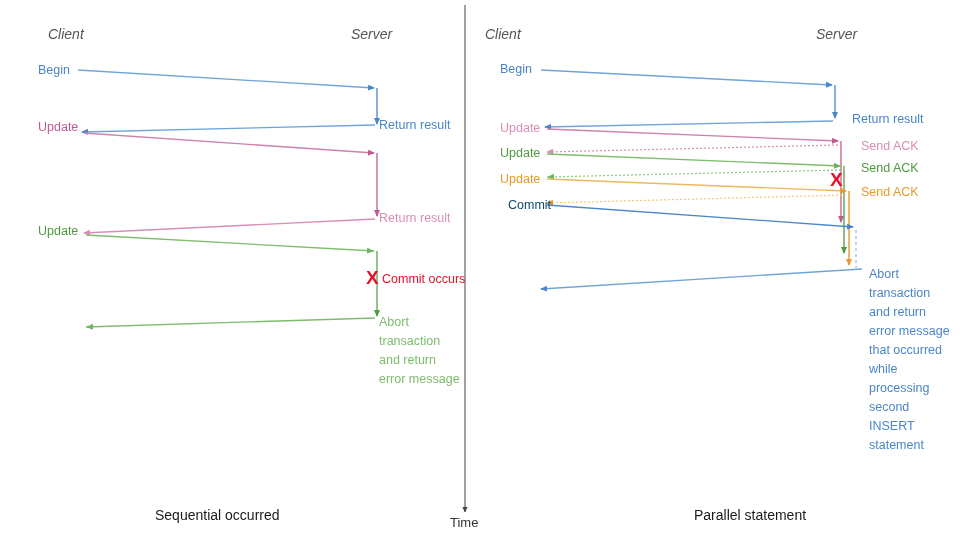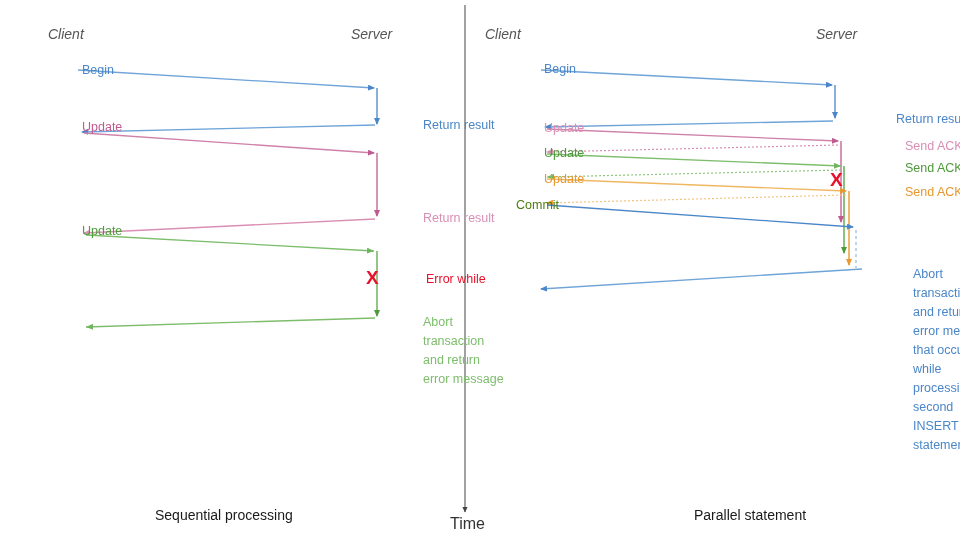--- a/index.html
+++ b/index.html
@@ -30,28 +30,27 @@
     font-family: "Liberation Sans", sans-serif;
     line-height: 1.0;
   }
   .actor-label {
     font-size: 14px;
     font-style: italic;
     color: #555555;
   }
   .msg-label {
     font-size: 12.5px;
-    margin-left: 44px;
   }
   .footer-label {
     font-size: 14px;
     color: #1a1a1a;
   }
   .time-label {
-    font-size: 16px;
+    font-size: 13px;
     color: #333333;
   }
   .error-x {
     font-size: 19px;
     font-weight: bold;
     color: #e8102a;
     letter-spacing: -0.5px;
   }
   .multiline {
     white-space: pre;
@@ -148,45 +147,45 @@
   <div class="lbl actor-label" style="left:48px; top:27px;">Client</div>
   <div class="lbl actor-label" style="left:351px; top:27px;">Server</div>
 
   <div class="lbl msg-label" style="left:38px; top:64px; color:#4a86c8;">Begin</div>
   <div class="lbl msg-label" style="left:379px; top:119px; color:#4a86c8;">Return result</div>
   <div class="lbl msg-label" style="left:38px; top:121px; color:#c05a8e;">Update</div>
   <div class="lbl msg-label" style="left:379px; top:212px; color:#d98fb4;">Return result</div>
   <div class="lbl msg-label" style="left:38px; top:225px; color:#4e9a3c;">Update</div>
 
   <div class="lbl error-x" style="left:366px; top:268px;">X</div>
-  <div class="lbl msg-label" style="left:382px; top:273px; color:#e8102a;">Error while</div>
+  <div class="lbl msg-label" style="left:382px; top:273px; color:#e8102a;">Commit occurs</div>
 
   <div class="lbl msg-label multiline" style="left:379px; top:313px; color:#7dbd6c;" id="left-abort">Abort
 transaction
 and return
 error message</div>
 
-  <div class="lbl footer-label" style="left:155px; top:508px;">Sequential processing</div>
+  <div class="lbl footer-label" style="left:155px; top:508px;">Sequential occurred</div>
 
   <div class="lbl actor-label" style="left:485px; top:27px;">Client</div>
   <div class="lbl actor-label" style="left:816px; top:27px;">Server</div>
 
   <div class="lbl msg-label" style="left:500px; top:63px; color:#4a86c8;">Begin</div>
   <div class="lbl msg-label" style="left:852px; top:113px; color:#4a86c8;">Return result</div>
 
   <div class="lbl msg-label" style="left:500px; top:122px; color:#d98fb4;">Update</div>
   <div class="lbl msg-label" style="left:861px; top:140px; color:#d98fb4;">Send ACK</div>
 
   <div class="lbl msg-label" style="left:500px; top:147px; color:#4e9a3c;">Update</div>
   <div class="lbl msg-label" style="left:861px; top:162px; color:#4e9a3c;">Send ACK</div>
 
   <div class="lbl msg-label" style="left:500px; top:173px; color:#e8982f;">Update</div>
   <div class="lbl msg-label" style="left:861px; top:186px; color:#e8982f;">Send ACK</div>
 
-  <div class="lbl msg-label" style="left:472px; top:199px; color:#4d7c0f;">Commit</div>
+  <div class="lbl msg-label" style="left:508px; top:199px; color:#0c4a6e;">Commit</div>
 
   <div class="lbl error-x" style="left:830px; top:170px;">X</div>
 
   <div class="lbl msg-label multiline" style="left:869px; top:265px; color:#4a86c8;" id="right-abort">Abort
 transaction
 and return
 error message
 that occurred
 while
 processing

